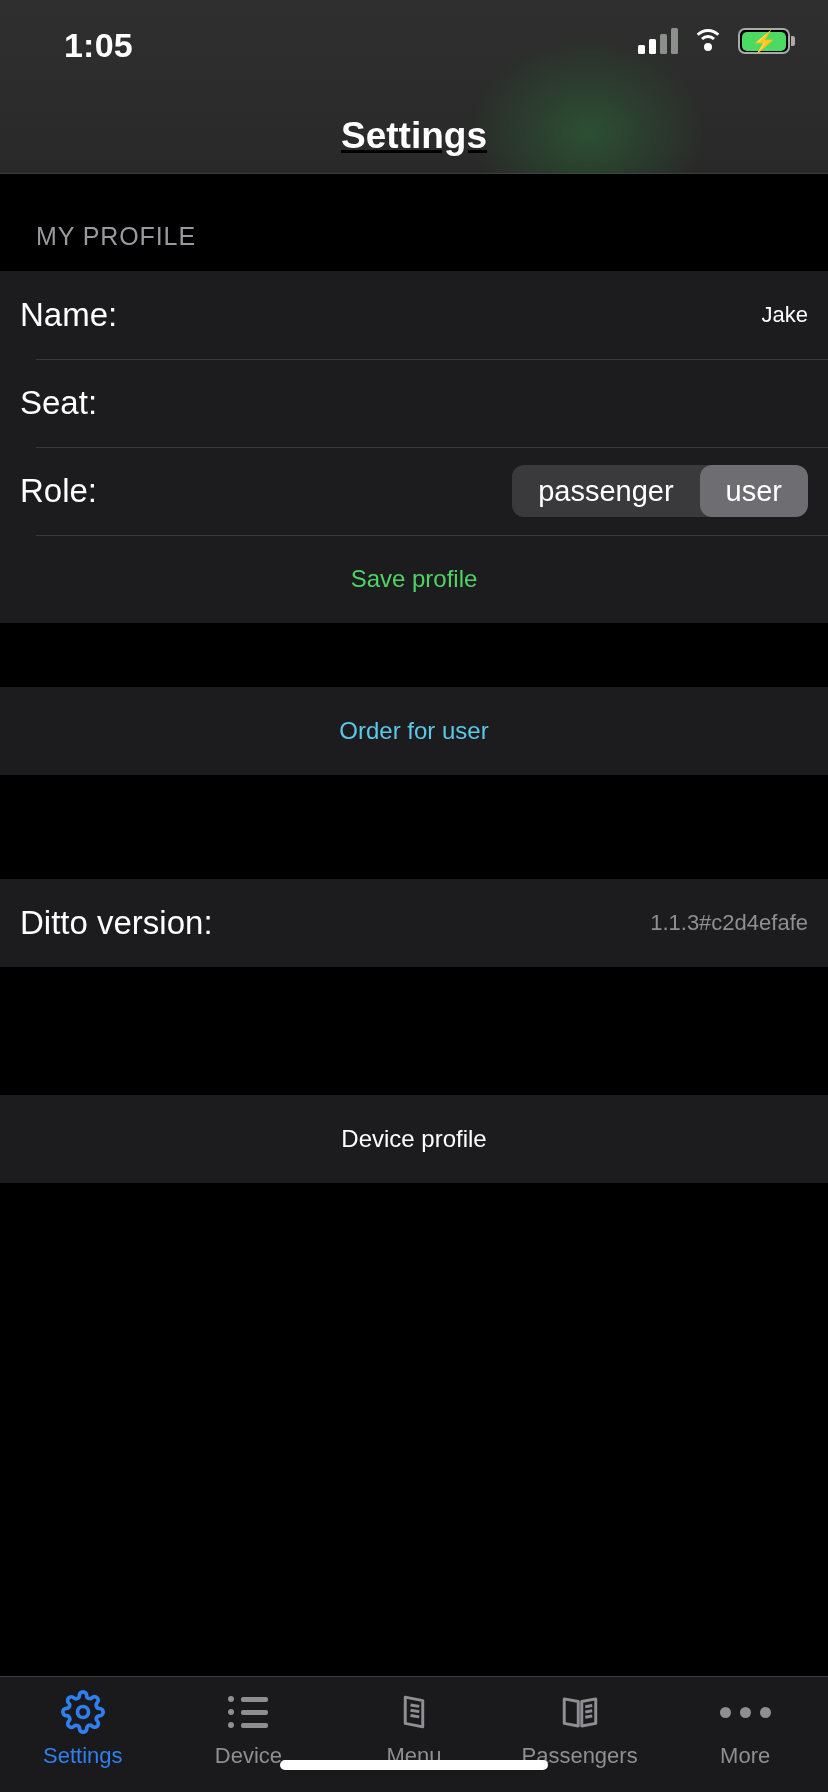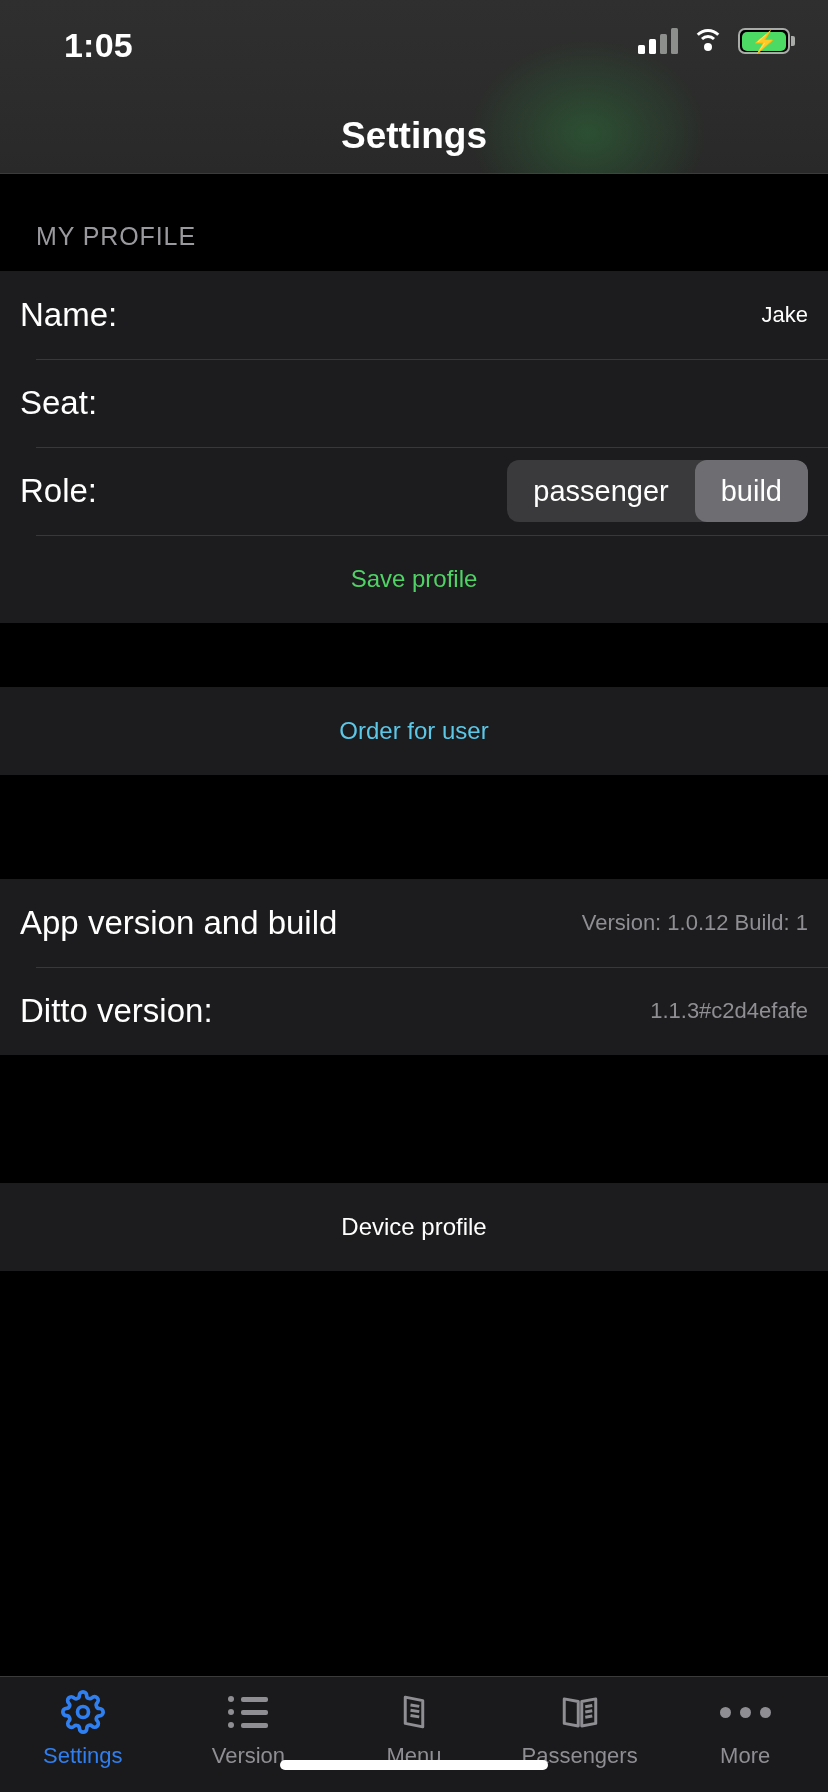--- a/index.html
+++ b/index.html
@@ -3,21 +3,21 @@
 <meta charset="utf-8">
 <style>
   * { margin:0; padding:0; box-sizing:border-box; }
   html, body {
     width:828px; height:1792px;
     background:#000;
     font-family:"Liberation Sans", sans-serif;
     -webkit-font-smoothing:antialiased;
     overflow:hidden;
   }
-  .phone { position:relative; width:828px; height:1792px; background:#a16207; }
+  .phone { position:relative; width:828px; height:1792px; background:#a16207;text-decoration:underline; }
 
   
   .statusbar {
     position:relative; height:98px; width:100%;
     background:linear-gradient(180deg,#2e2f2e 0%,#2b2c2b 100%);
   }
   .status-time {
     position:absolute; left:64px; top:26px;
     color:#fff; font-size:34px; font-weight:600; letter-spacing:.2px;
   }
@@ -98,21 +98,21 @@
   .btn-green { color:#4fd365; }
   .btn-cyan  { color:#5bc8e8; }
   .btn-blue  { color:#2f7ff0; }
   .btn-purple{ color:#cc5ae8; }
   .btn-white { color:#fff; }
 
   
   .segmented {
     margin-left:auto; display:flex; background:#3a3a3c;
     border-radius:12px; padding:0; overflow:hidden;
-    height:62px; align-items:stretch;
+    height:52px; align-items:stretch;
   }
   .seg {
     display:flex; align-items:center; justify-content:center;
     padding:0 26px; font-size:29px; color:#fff; background:transparent;
   }
   .seg.selected { background:#6d6d72; border-radius:12px; }
 
   
   .tabbar {
     position:absolute; left:0; right:0; bottom:0; height:116px;
@@ -180,44 +180,40 @@
         <span class="row-value">Jake</span>
       </div>
       <div class="row">
         <span class="row-label">Seat:</span>
         <span class="row-value"></span>
       </div>
       <div class="row">
         <span class="row-label">Role:</span>
         <div class="segmented">
           <div class="seg">passenger</div>
-          <div class="seg selected">build</div>
+          <div class="seg selected">user</div>
         </div>
       </div>
       <div class="row center">
         <span class="btn-text btn-green">Save profile</span>
       </div>
     </div>
 
     <div class="gap"></div>
 
     <div class="group">
       <div class="row center">
         <span class="btn-text btn-cyan">Order for user</span>
       </div>
     </div>
 
     <div class="gap tall"></div>
 
 
     <div class="group">
-      <div class="row">
-        <span class="row-label">App version and build</span>
-        <span class="row-value muted">Version: 1.0.12 Build: 1</span>
-      </div>
       <div class="row">
         <span class="row-label">Ditto version:</span>
         <span class="row-value muted">1.1.3#c2d4efafe</span>
       </div>
     </div>
 
     <div class="gap"></div>
 
 
     <div class="gap"></div>
@@ -252,21 +248,21 @@
           <span>
               <i class="dot"></i>
               <i class="bar"></i>
             </span>
           <span>
               <i class="dot"></i>
               <i class="bar"></i>
             </span>
         </div>
       </div>
-      <div class="tab-label">Version</div>
+      <div class="tab-label">Device</div>
     </div>
 
     <div class="tab">
       <div class="tab-icon">
         <svg width="42" height="42" viewBox="0 0 24 24" fill="none" stroke="#8e8e93" stroke-width="1.7" stroke-linejoin="round">
           <path d="M7 3.5 L17 5.5 L17 20.5 L7 18.5 Z"></path>
           <line x1="10" y1="8" x2="15" y2="8.8"></line>
           <line x1="10" y1="11" x2="15" y2="11.8"></line>
           <line x1="10" y1="14" x2="15" y2="14.8"></line>
         </svg>

